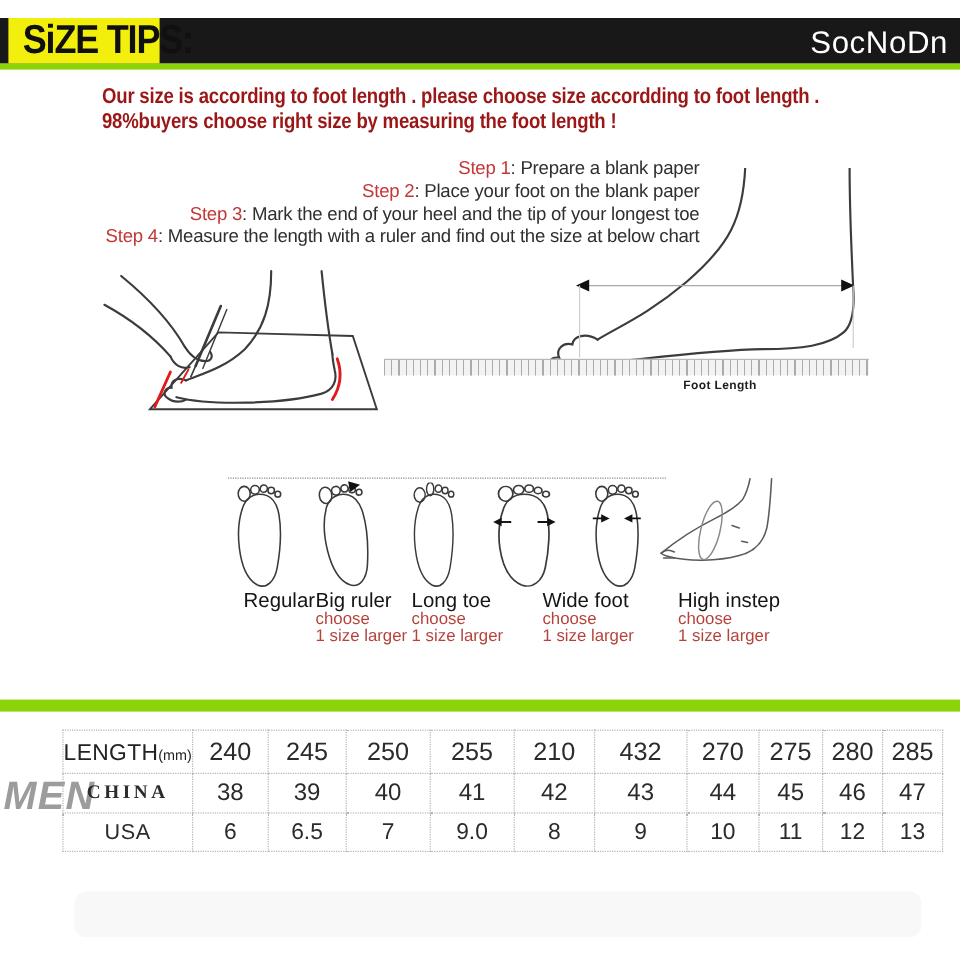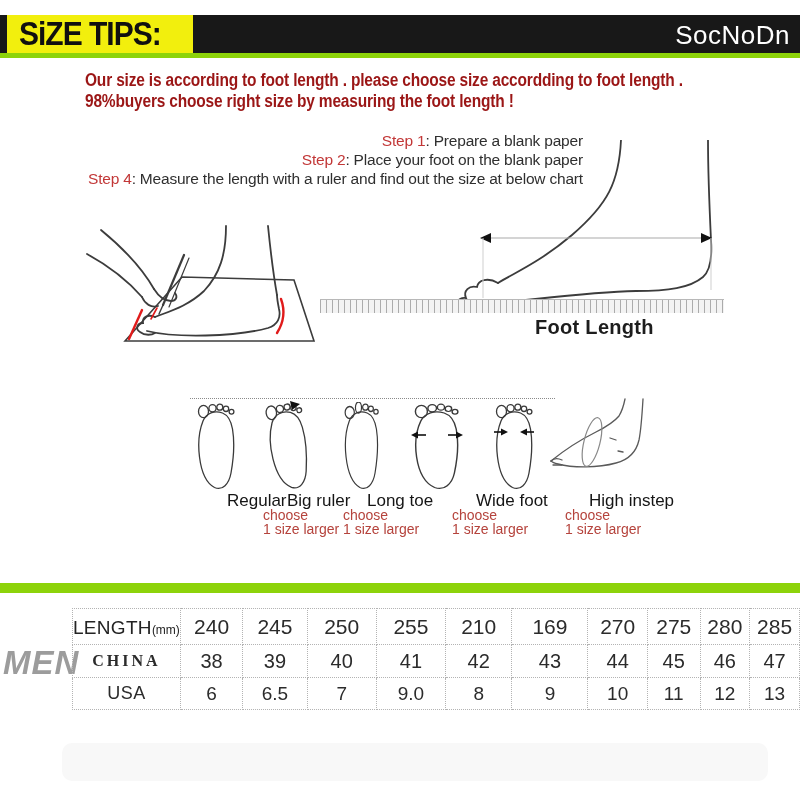--- a/index.html
+++ b/index.html
@@ -1,54 +1,54 @@
 <!DOCTYPE html>
 <html><head>
 <meta charset="utf-8">
 <style>
   html,body{margin:0;padding:0;background:#fff;font-family:"Liberation Sans",sans-serif;}
   .canvas{position:relative;width:800px;height:800px;background:#fff;overflow:hidden;}
   .abs{position:absolute;}
 
   
   .topbar{position:absolute;left:0;top:15px;width:800px;height:38px;background:#181818;}
-  .badge{position:absolute;left:7px;top:15px;width:186px;height:38px;background:#f2ef0d;display:flex;align-items:center;}
+  .badge{position:absolute;left:7px;top:15px;width:126px;height:38px;background:#f2ef0d;display:flex;align-items:center;}
   .badge-text{font-weight:bold;font-size:30px;letter-spacing:-1px;color:#101010;padding-left:12px;
               display:inline-block;transform:scaleY(1.12);transform-origin:left center;white-space:nowrap;}
   .brand{position:absolute;right:10px;top:20px;font-size:26px;color:#ffffff;letter-spacing:0.5px;}
   .greenline1{position:absolute;left:0;top:53px;width:800px;height:5px;background:#8dd30a;}
   .greenline2{position:absolute;left:0;top:583px;width:800px;height:10px;background:#8dd30a;}
 
   
   .intro{position:absolute;left:85px;top:70px;color:#9b1616;font-weight:bold;font-size:18px;line-height:21px;white-space:nowrap;}
   .cond{display:inline-block;transform:scaleX(0.86);transform-origin:left center;letter-spacing:-0.2px;}
 
   
   .steps{position:absolute;left:88px;top:131px;font-size:15.5px;line-height:19px;color:#2f2f2f;white-space:nowrap;letter-spacing:-0.2px;text-align:right;}
   .step-label{color:#c23737;}
 
   
   .trace-svg{position:absolute;left:85px;top:198px;}
   .mfoot-svg{position:absolute;left:320px;top:140px;}
   .ruler{position:absolute;left:320px;top:299px;width:404px;height:13px;border-top:1px solid #b8b8b8;background-color:#f3f3f3;
          background-image:repeating-linear-gradient(90deg,#ababab 0 1px,rgba(0,0,0,0) 1px 6px);}
-  .footlength{position:absolute;left:535px;top:316px;width:130px;text-align:left;font-size:20px;font-weight:bold;color:#1d1d1d;letter-spacing:0.3px;}
+  .footlength{position:absolute;left:535px;top:316px;width:130px;text-align:center;font-size:10px;font-weight:bold;color:#1d1d1d;letter-spacing:0.3px;}
 
   
   .dotline{position:absolute;left:190px;top:398px;width:365px;height:0;border-top:1px dotted #8a8a8a;}
   .fp1{left:194px;top:402px;} .fp2{left:264px;top:401px;} .fp3{left:341px;top:402px;}
   .fp4{left:410px;top:402px;} .fp5{left:492px;top:402px;} .fp6{left:548px;top:398px;}
   .ftblock{position:absolute;top:492px;white-space:nowrap;}
   .ft1{left:203px;} .ft2{left:263px;} .ft3{left:343px;} .ft4{left:452px;} .ft5{left:565px;}
-  .ftlabel{font-size:17px;color:#151515;line-height:17px;font-weight:500;margin-left:24px;}
+  .ftlabel{font-size:17px;color:#151515;line-height:17px;font-weight:500;}
   .ftnote{font-size:14px;color:#b5433c;line-height:13.5px;}
 
   
   .men{position:absolute;left:3px;top:644px;font-size:33px;font-weight:bold;color:#9c9c9c;letter-spacing:1px;font-style:italic;}
-  .sizetable{position:absolute;left:72px;top:608px;border-collapse:collapse;table-layout:fixed;}
+  .sizetable{position:absolute;left:52px;top:608px;border-collapse:collapse;table-layout:fixed;}
   .sizetable td{border:1px dotted #b3b3b3;text-align:center;vertical-align:middle;padding:0;color:#2b2b2b;overflow:hidden;}
   .r-len td{height:35px;font-size:21px;}
   .lenlabel{font-size:19px;letter-spacing:0.3px;color:#232323;}
   .lenunit{font-size:12px;color:#232323;}
   .r-uk td{height:32px;background:#a8a8a8;font-family:"Liberation Serif",serif;font-size:17px;color:#303030;}
   .r-uk .region{letter-spacing:3px;font-size:16px;}
   .r-cn td{height:32px;font-size:20px;}
   .r-cn .region{font-family:"Liberation Serif",serif;font-size:16px;letter-spacing:3px;font-weight:bold;}
   .r-us td{height:31px;font-size:19px;}
   .r-us .region{font-size:18px;letter-spacing:0.5px;}
@@ -68,20 +68,21 @@
   <div class="greenline1"></div>
 
   <div class="intro">
     <span class="cond">Our size is according to foot length . please choose size accordding to foot length .</span><br>
     <span class="cond">98%buyers choose right size by measuring the foot length !</span>
   </div>
 
   <div class="steps">
     <div><span class="step-label">Step 1</span><span>: Prepare a blank paper</span></div>
     <div><span class="step-label">Step 2</span><span>: Place your foot on the blank paper</span></div>
+    <div><span class="step-label">Step 3</span><span>: Mark the end of your heel and the tip of your longest toe</span></div>
     <div><span class="step-label">Step 4</span><span>: Measure the length with a ruler and find out the size at below chart</span></div>
   </div>
 
   <svg class="trace-svg" width="250" height="150" viewBox="0 0 250 150">
     <path d="M40,143 L97,79 L209,82 L229,143 Z" fill="#ffffff" stroke="#3c3c3c" stroke-width="1.6"></path>
     <g fill="none" stroke="#3c3c3c" stroke-width="1.8" stroke-linecap="round">
       <path d="M141,28 C141,56 135,76 119,93 C102,109 82,114 70,119"></path>
       <path d="M183,28 C186,58 189,80 192,97"></path>
       <path d="M70,119 C63,116 57,119 58,125 C52,125 50,131 55,134 C60,138 67,137 70,135"></path>
       <path d="M62,133 C90,140 150,139 183,130 C193,127 196,119 194,111 C193,106 192,101 192,97"></path>
@@ -237,21 +238,21 @@
         <col style="width:50px">
     </colgroup>
     <tbody>
         <tr class="r-len">
       <td><span class="lenlabel">LENGTH</span><span class="lenunit">(mm)</span></td>
       <td>240</td>
       <td>245</td>
       <td>250</td>
       <td>255</td>
       <td>210</td>
-      <td>169</td>
+      <td>432</td>
       <td>270</td>
       <td>275</td>
       <td>280</td>
       <td>285</td>
     </tr>
     <tr class="r-cn">
       <td class="region">CHINA</td>
       <td>38</td>
       <td>39</td>
       <td>40</td>

